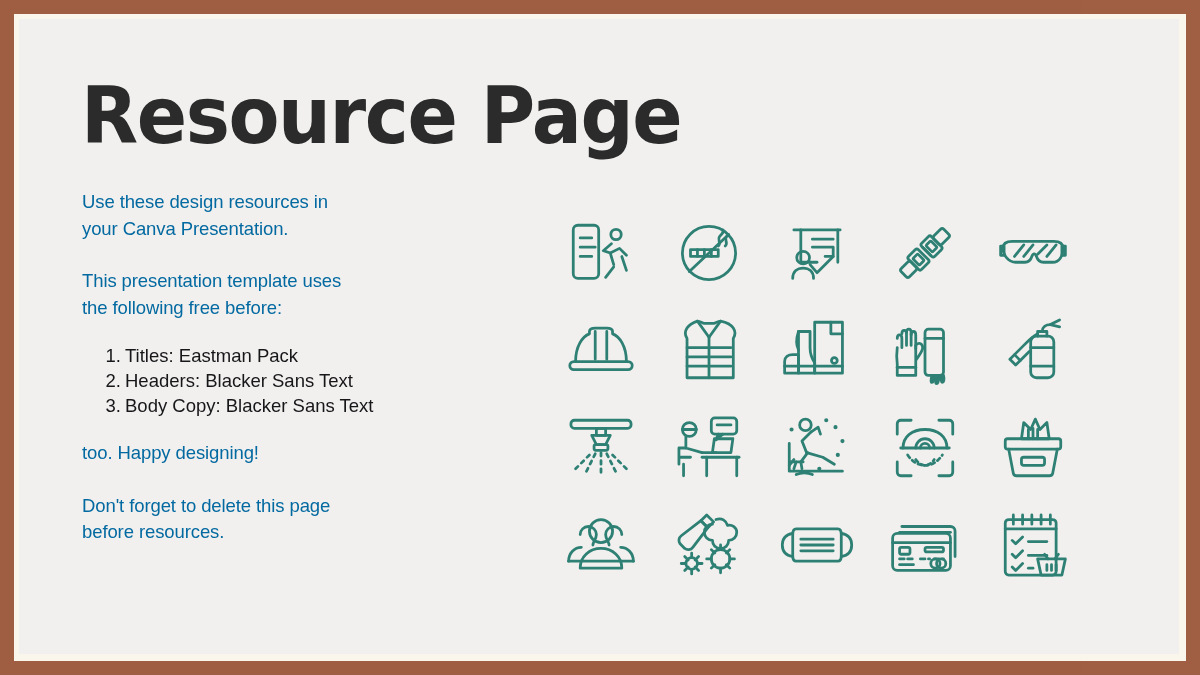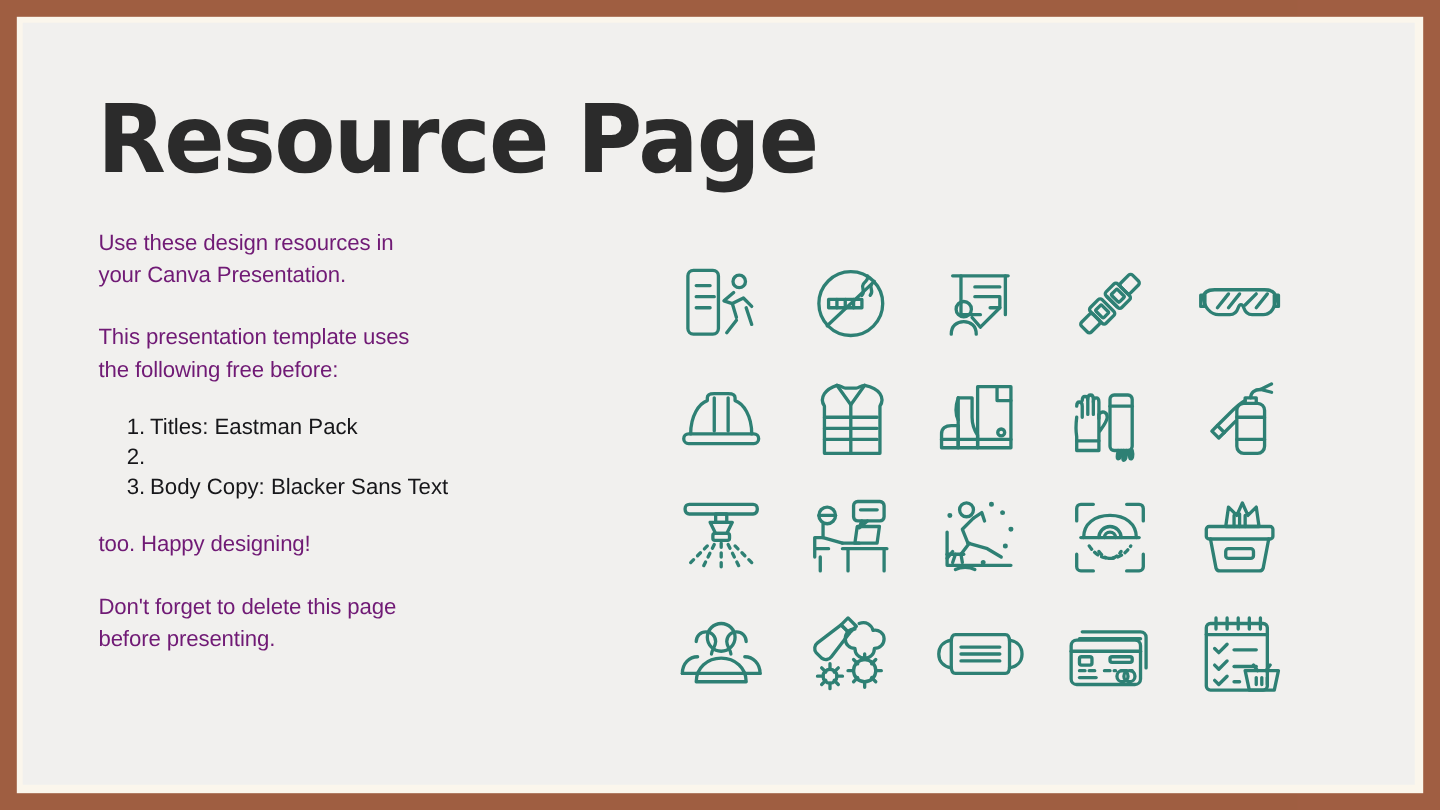--- a/index.html
+++ b/index.html
@@ -34,21 +34,21 @@
 
   .textcol{
     position:absolute;left:63px;top:170px;width:330px;
     color:#17171A;
     font-family:"DejaVu Serif","Liberation Serif",serif;
   }
   .para{
     font-family:"Liberation Sans",sans-serif;
     font-size:18.5px;
     line-height:26.5px;
-    color:#701a75;
+    color:#0369a1;
     letter-spacing:-0.1px;
   }
   .gap{height:26px;}
   .gap-sm{height:22px;}
 
   ol.fontlist{
     margin:0;padding:0;list-style:none;
     font-family:"Liberation Sans",sans-serif;
     font-size:18.5px;
     line-height:25px;
@@ -101,38 +101,39 @@
 
       <div class="gap-sm"></div>
 
       <ol class="fontlist">
         <li>
           <span class="num">1.</span>
           <span>Titles: Eastman Pack</span>
         </li>
         <li>
           <span class="num">2.</span>
+          <span>Headers: Blacker Sans Text</span>
         </li>
         <li>
           <span class="num">3.</span>
           <span>Body Copy: Blacker Sans Text</span>
         </li>
       </ol>
 
       <div class="gap-sm"></div>
 
       <div class="para">
         <div>too. Happy designing!</div>
       </div>
 
       <div class="gap"></div>
 
       <div class="para">
         <div>Don't forget to delete this page</div>
-        <div>before presenting.</div>
+        <div>before resources.</div>
       </div>
 
     </div>
 
     <div class="iconwrap">
       <div class="grid">
 
         <div class="cell">
           <svg width="74" height="74" viewBox="0 0 64 64" fill="none" stroke="#2E8074" stroke-width="2.4" stroke-linecap="round" stroke-linejoin="round">
             <rect x="8" y="8" width="22" height="46" rx="4"></rect>

